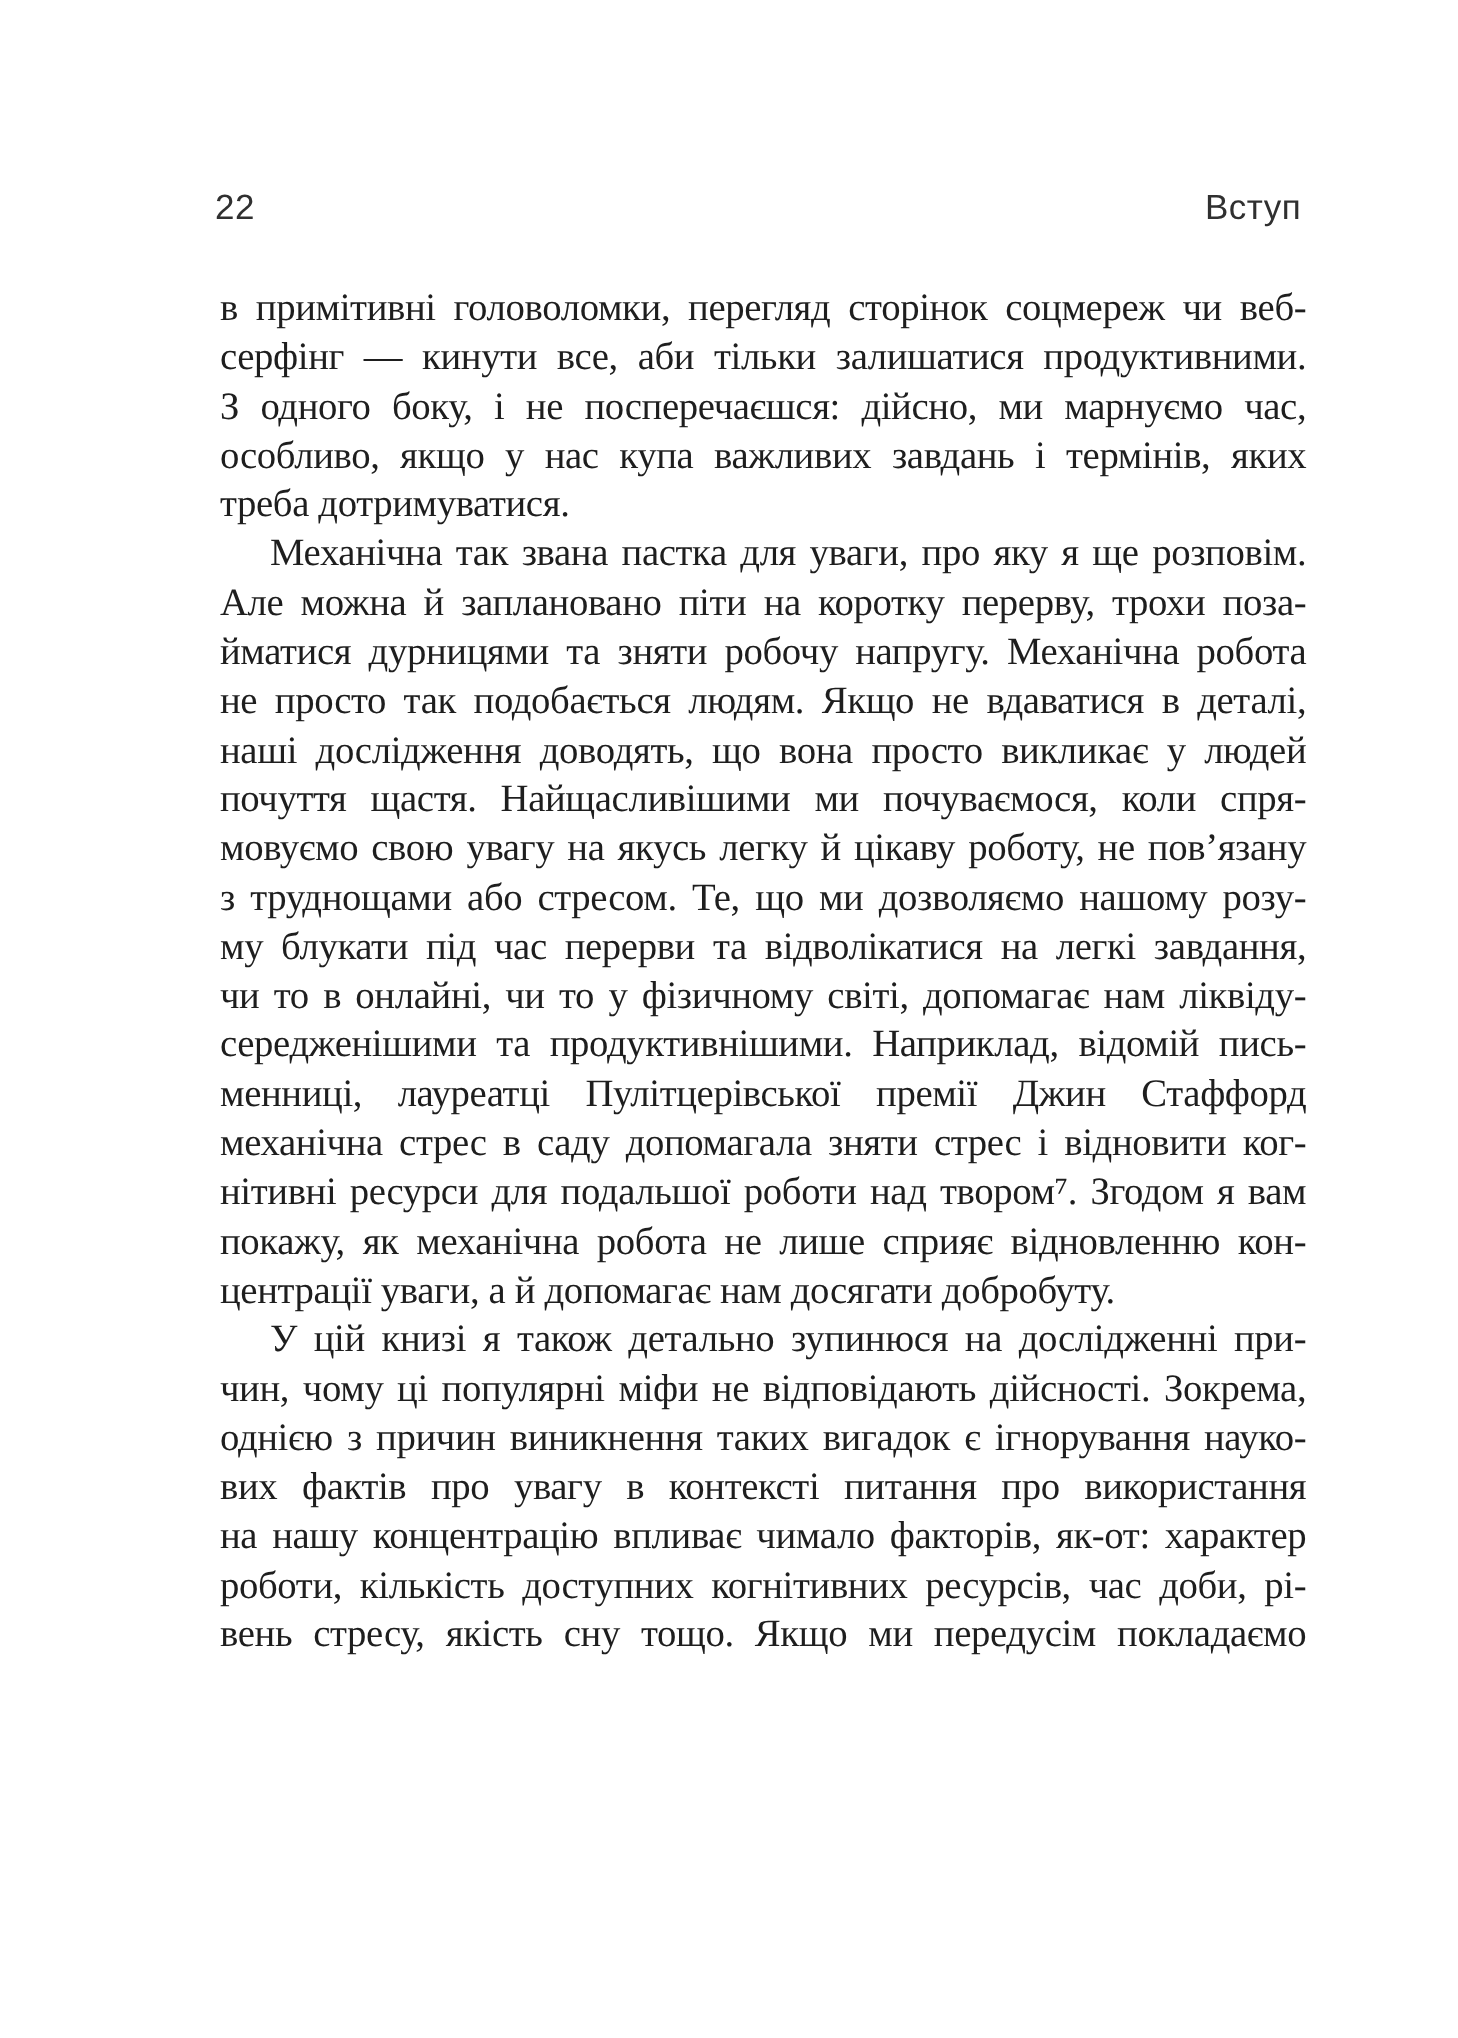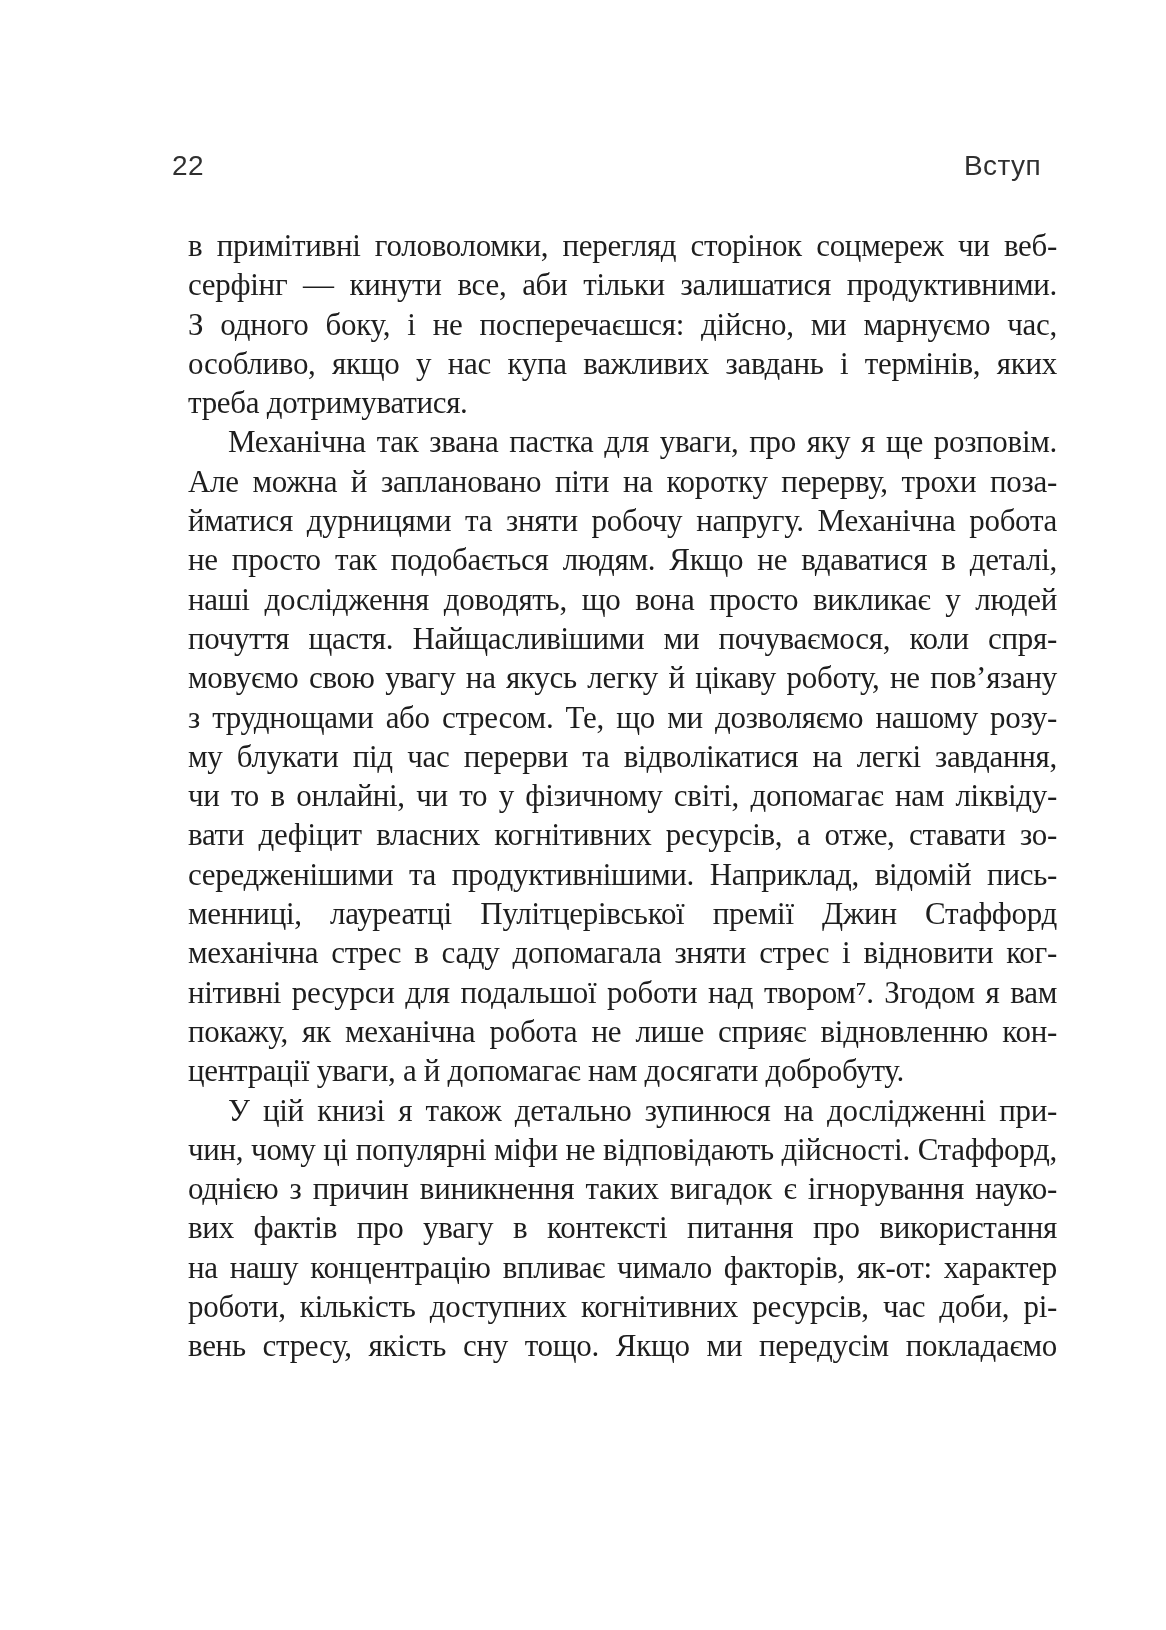--- a/index.html
+++ b/index.html
@@ -24,21 +24,21 @@
     display: flex;
     justify-content: space-between;
     align-items: baseline;
     font-family: "Liberation Sans", sans-serif;
     font-size: 28px;
     letter-spacing: 0.4px;
     color: #303030;
   }
   .body-text {
     position: absolute;
-    left: 188px;
+    left: 176px;
     top: 226px;
     width: 869px;
     font-size: 31px;
     line-height: 39.3px;
     letter-spacing: -0.3px;
   }
   .para {
     margin: 0;
     padding: 0;
   }
@@ -81,32 +81,31 @@
       <div class="line indent">Механічна так звана пастка для уваги, про яку я ще розповім.</div>
       <div class="line">Але можна й заплановано піти на коротку перерву, трохи поза-</div>
       <div class="line">йматися дурницями та зняти робочу напругу. Механічна робота</div>
       <div class="line">не просто так подобається людям. Якщо не вдаватися в деталі,</div>
       <div class="line">наші дослідження доводять, що вона просто викликає у людей</div>
       <div class="line">почуття щастя. Найщасливішими ми почуваємося, коли спря-</div>
       <div class="line">мовуємо свою увагу на якусь легку й цікаву роботу, не пов’язану</div>
       <div class="line">з труднощами або стресом. Те, що ми дозволяємо нашому розу-</div>
       <div class="line">му блукати під час перерви та відволікатися на легкі завдання,</div>
       <div class="line">чи то в онлайні, чи то у фізичному світі, допомагає нам ліквіду-</div>
-      <div class="line">вати дефіцит власних когнітивних ресурсів, а отже, ставати зо-</div>
       <div class="line">середженішими та продуктивнішими. Наприклад, відомій пись-</div>
       <div class="line">менниці, лауреатці Пулітцерівської премії Джин Стаффорд</div>
       <div class="line">механічна стрес в саду допомагала зняти стрес і відновити ког-</div>
       <div class="line">нітивні ресурси для подальшої роботи над твором⁷. Згодом я вам</div>
       <div class="line">покажу, як механічна робота не лише сприяє відновленню кон-</div>
       <div class="line end">центрації уваги, а й допомагає нам досягати добробуту.</div>
     </div>
 
     <div class="para">
       <div class="line indent">У цій книзі я також детально зупинюся на дослідженні при-</div>
-      <div class="line">чин, чому ці популярні міфи не відповідають дійсності. Стаффорд,</div>
+      <div class="line">чин, чому ці популярні міфи не відповідають дійсності. Зокрема,</div>
       <div class="line">однією з причин виникнення таких вигадок є ігнорування науко-</div>
       <div class="line">вих фактів про увагу в контексті питання про використання</div>
       <div class="line">на нашу концентрацію впливає чимало факторів, як-от: характер</div>
       <div class="line">роботи, кількість доступних когнітивних ресурсів, час доби, рі-</div>
       <div class="line">вень стресу, якість сну тощо. Якщо ми передусім покладаємо</div>
     </div>
 
   </div>
 </div>
 

